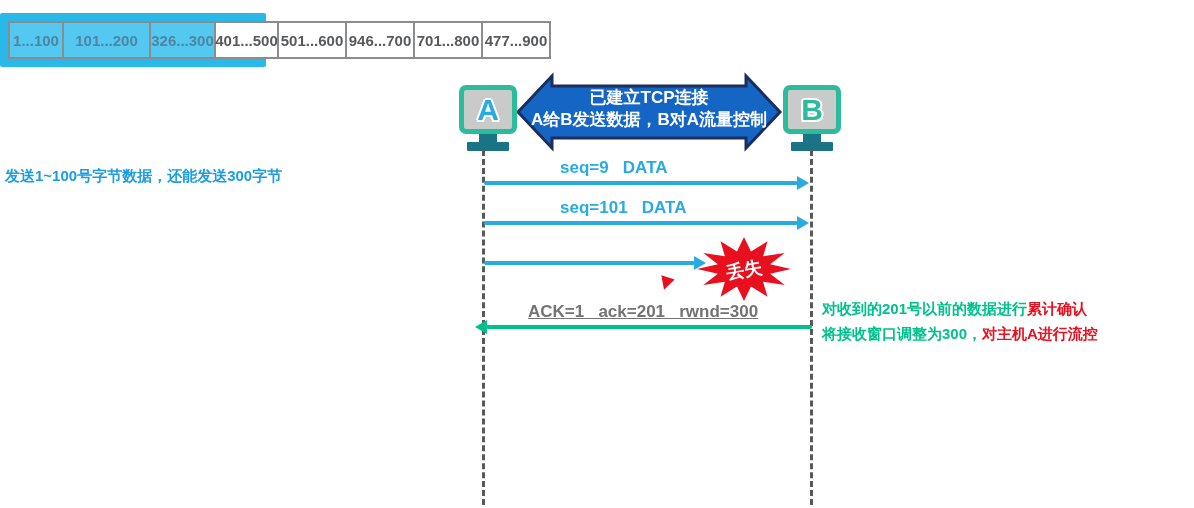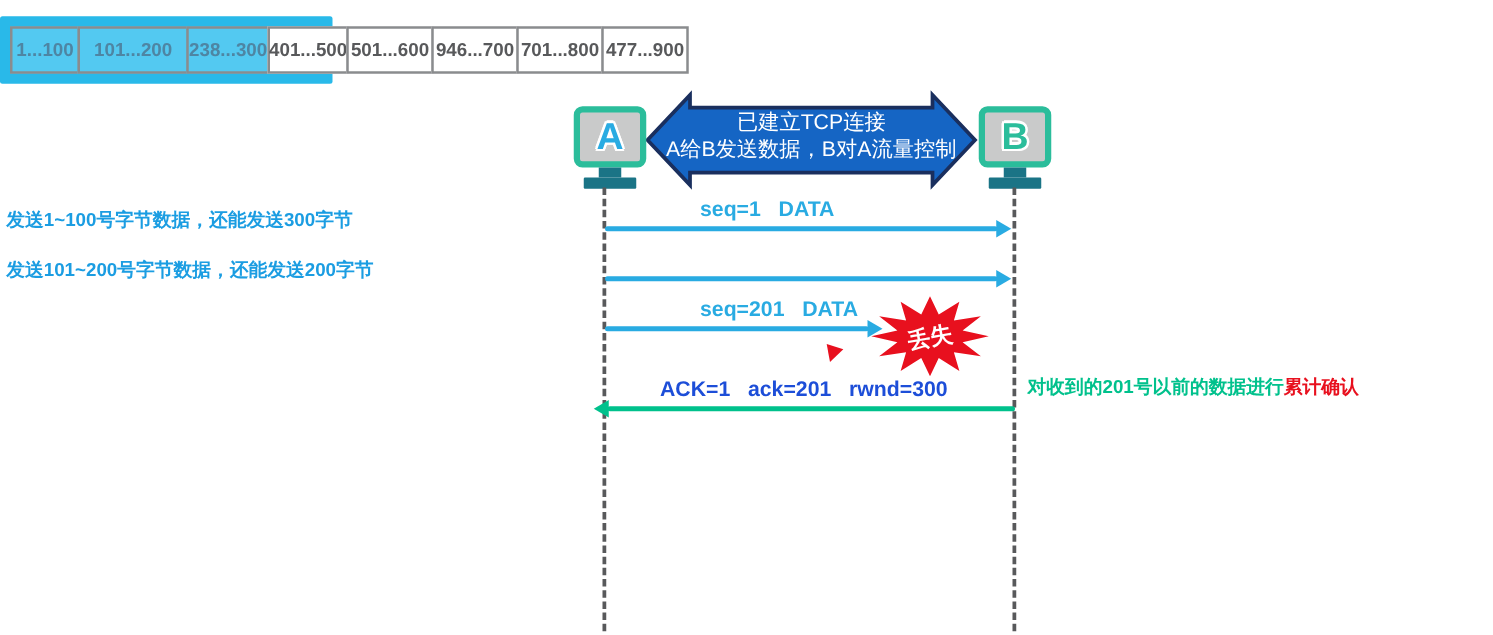--- a/index.html
+++ b/index.html
@@ -28,26 +28,26 @@
   .host-letter.b{color:#2bbd9b;}
   .stand-neck{width:18px;height:8px;background:#1a7486;margin:0 auto;}
   .stand-base{width:42px;height:9px;background:#1a7486;margin:0 auto;border-radius:1px;}
 
   
   .lifeline{position:absolute;top:150px;height:355px;width:0;border-left:3px dashed #58595b;}
 
   
   .banner-svg{position:absolute;left:505px;top:70px;}
   .banner-text{position:absolute;left:500px;top:87px;width:298px;text-align:center;color:#fff;
-               font-weight:normal;font-size:17px;line-height:22px;z-index:3;}
+               font-weight:bold;font-size:17px;line-height:22px;z-index:3;}
 
   
   .msg-label{position:absolute;font-weight:bold;font-size:17px;white-space:pre;z-index:2;}
   .msg-label.cyan{color:#29abe2;}
-  .msg-label.green{color:#1d4ed8;}
+  .msg-label.green{color:#737373;text-decoration:underline;}
   .msg-line{position:absolute;height:4px;border-radius:2px;z-index:2;}
   .msg-line.cyan{background:#29abe2;}
   .msg-line.green{background:#00c18c;}
   .head-right{position:absolute;right:-11px;top:-5px;width:0;height:0;
               border-left:12px solid #29abe2;border-top:7px solid transparent;border-bottom:7px solid transparent;}
   .head-left{position:absolute;left:-11px;top:-5px;width:0;height:0;
              border-right:12px solid #00c18c;border-top:7px solid transparent;border-bottom:7px solid transparent;}
 
   .lost-burst{position:absolute;left:694px;top:234px;z-index:4;}
   .drop-tick{position:absolute;left:659px;top:277px;width:0;height:0;z-index:3;
@@ -62,21 +62,21 @@
 </style>
 </head>
 <body>
 
 <div id="stage">
 
   <div class="window-band"></div>
   <div class="byte-row">
       <div class="cell cell-sent">1...100</div>
       <div class="cell cell-sent">101...200</div>
-      <div class="cell cell-sent">238...300</div>
+      <div class="cell cell-sent">326...300</div>
       <div class="cell">401...500</div>
       <div class="cell">501...600</div>
       <div class="cell">946...700</div>
       <div class="cell">701...800</div>
       <div class="cell">477...900</div>
     </div>
 
   <svg class="banner-svg" width="290" height="85">
     <polygon points="13,42 47,6 47,16 241,16 241,6 275,42 241,78 241,68 47,68 47,78" fill="#1565c4" stroke="#1a2f5e" stroke-width="3" stroke-linejoin="miter"></polygon>
   </svg>
@@ -97,42 +97,42 @@
     <div class="monitor">
       <span class="host-letter b">B</span>
     </div>
     <div class="stand-neck"></div>
     <div class="stand-base"></div>
   </div>
 
   <div class="lifeline" style="left:482px;"></div>
   <div class="lifeline" style="left:810px;"></div>
 
-  <div class="msg-label cyan" style="left:560px;top:158px;">seq=1   DATA</div>
+  <div class="msg-label cyan" style="left:560px;top:158px;">seq=9   DATA</div>
   <div class="msg-line cyan" style="left:484px;top:181px;width:314px;">
     <div class="head-right"></div>
   </div>
 
+  <div class="msg-label cyan" style="left:560px;top:198px;">seq=101   DATA</div>
   <div class="msg-line cyan" style="left:484px;top:221px;width:314px;">
     <div class="head-right"></div>
   </div>
 
-  <div class="msg-label cyan" style="left:560px;top:238px;">seq=201   DATA</div>
   <div class="msg-line cyan" style="left:484px;top:261px;width:211px;">
     <div class="head-right"></div>
   </div>
   <div class="drop-tick"></div>
   <svg class="lost-burst" width="100" height="70">
     <polygon points="97,35 76.1,39.7 90.7,51 69.1,47.7 73.5,62.7 57,52.4 50,67 43,52.4 26.5,62.7 30.9,47.7 9.3,51 23.9,39.7 3,35 23.9,30.3 9.3,19 30.9,22.3 26.5,7.3 43,17.6 50,3 57,17.6 73.5,7.3 69.1,22.3 90.7,19 76.1,30.3" fill="#e8101e"></polygon>
     <text x="50" y="42" text-anchor="middle" transform="rotate(-10 50 35)" fill="#ffffff" font-size="18" font-weight="bold">丢失</text>
   </svg>
 
   <div class="msg-label green" style="left:528px;top:302px;">ACK=1   ack=201   rwnd=300</div>
   <div class="msg-line green" style="left:486px;top:325px;width:326px;">
     <div class="head-left"></div>
   </div>
 
   <div class="note" style="left:5px;top:167px;"><span class="c-blue">发送1~100号字节数据，还能发送300字节</span></div>
-  <div class="note" style="left:5px;top:207px;"><span class="c-blue">发送101~200号字节数据，还能发送200字节</span></div>
 
   <div class="note" style="left:822px;top:300px;"><span class="c-green">对收到的201号以前的数据进行</span><span class="c-red">累计确认</span></div>
+  <div class="note" style="left:822px;top:325px;"><span class="c-green">将接收窗口调整为300，</span><span class="c-red">对主机A进行流控</span></div>
 
 </div>
 
 </body></html>

